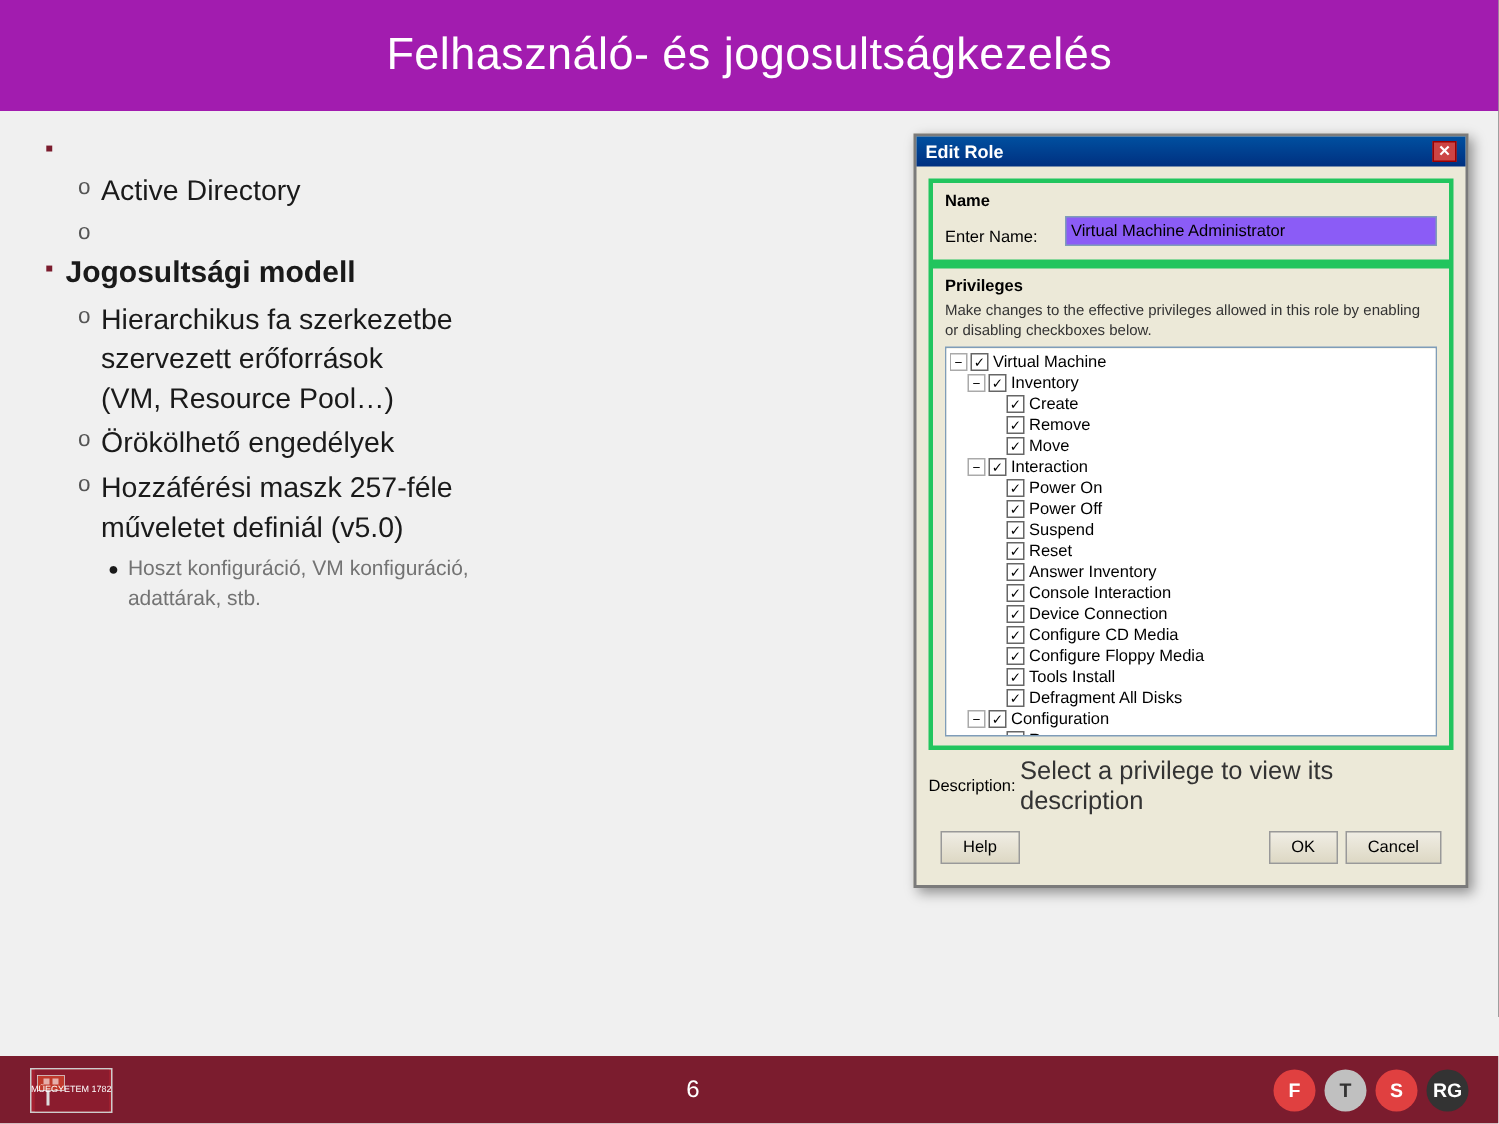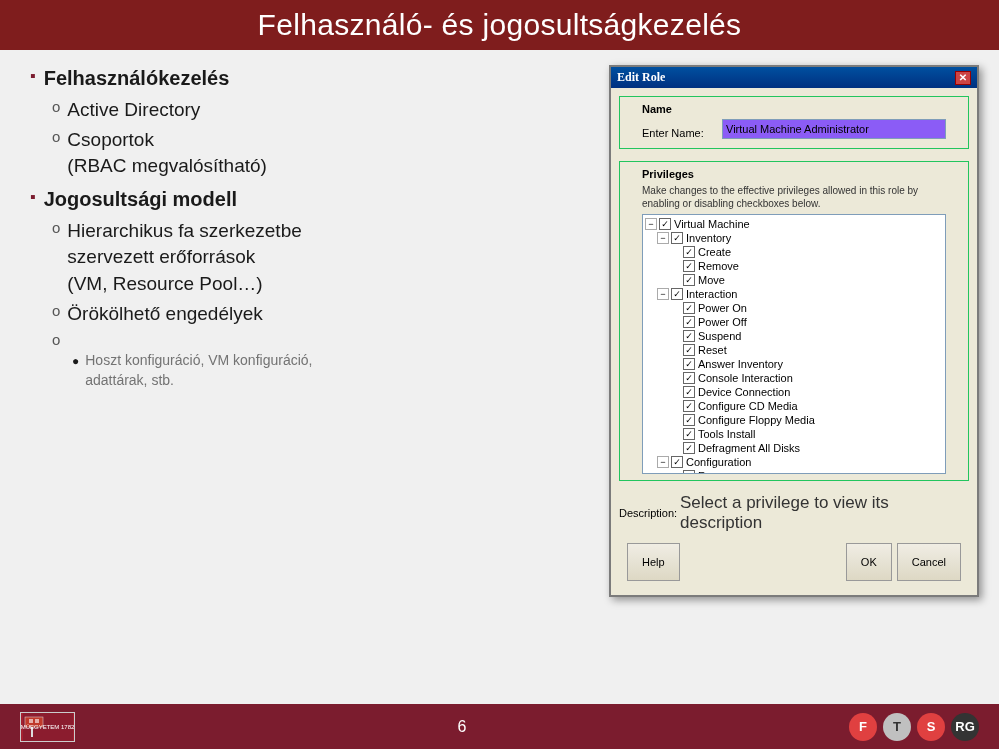--- a/index.html
+++ b/index.html
@@ -11,24 +11,24 @@
       overflow: hidden;
     }
     .slide {
       width: 999px;
       height: 749px;
       background: #f0f0f0;
       display: flex;
       flex-direction: column;
     }
     .slide-header {
-      background: #7f1d1d;
+      background: #a21caf;
       color: white;
       text-align: center;
-      padding: 8px 20px;
+      padding: 20px 20px;
       font-size: 30px;
       font-weight: 300;
       letter-spacing: 0.3px;
     }
     .slide-body {
       display: flex;
       flex: 1;
       padding: 10px 20px 5px 30px;
       gap: 20px;
     }
@@ -113,42 +113,41 @@
     }
     .dialog-titlebar {
       background: linear-gradient(to bottom, #0050a0, #003080);
       color: white;
       padding: 3px 6px;
       display: flex;
       justify-content: space-between;
       align-items: center;
       font-size: 12px;
       font-weight: bold;
-      font-family: Liberation Serif, serif;
     }
     .dialog-close-btn {
       background: #c44;
       color: white;
       border: 1px solid #900;
       width: 16px;
       height: 14px;
       font-size: 10px;
       display: flex;
       align-items: center;
       justify-content: center;
       cursor: pointer;
       font-weight: bold;
     }
     .dialog-body {
       padding: 8px;
     }
     .dialog-group {
-      border: 1px solid #22c55e;
-      padding: 6px 22px;
-      margin-bottom: 12px;
+      border: 3px solid #22c55e;
+      padding: 6px 8px;
+      margin-bottom: 0;
       background: #ece9d8;
     }
     .dialog-group-label {
       font-weight: bold;
       margin-bottom: 4px;
       color: #000;
       font-size: 11px;
     }
     .dialog-row {
       display: flex;
@@ -247,21 +246,21 @@
     }
     .dialog-btn-help {
       margin-right: auto;
     }
     .dialog-btn {
       background: linear-gradient(to bottom, #f0ede4, #ddd8c4);
       border: 1px solid #999;
       padding: 2px 14px;
       font-size: 11px;
       cursor: pointer;
-      height: 38px;
+      height: 22px;
       font-family: 'Tahoma', Arial, sans-serif;
     }
 
     
     .slide-footer {
       background: #7b1c2e;
       height: 45px;
       display: flex;
       align-items: center;
       justify-content: space-between;
@@ -316,48 +315,47 @@
   <div class="slide-header">
     <span>Felhasználó- és jogosultságkezelés</span>
   </div>
 
   <div class="slide-body">
 
     <div class="left-content">
 
       <div class="section-item">
         <span class="bullet-square">▪</span>
-        <span class="section-title">Felhasználókezelés</span>
       </div>
       <div class="sub-list">
         <div class="sub-item">
           <span class="sub-bullet">o</span>
           <span class="sub-text">Active Directory</span>
         </div>
         <div class="sub-item">
           <span class="sub-bullet">o</span>
-          <span class="sub-text">Csoportok<br>(RBAC megvalósítható)</span>
         </div>
       </div>
 
       <div class="section-item">
         <span class="bullet-square">▪</span>
         <span class="section-title">Jogosultsági modell</span>
       </div>
       <div class="sub-list">
         <div class="sub-item">
           <span class="sub-bullet">o</span>
           <span class="sub-text">Hierarchikus fa szerkezetbe<br>szervezett erőforrások<br>(VM, Resource Pool…)</span>
         </div>
         <div class="sub-item">
           <span class="sub-bullet">o</span>
           <span class="sub-text">Örökölhető engedélyek</span>
         </div>
         <div class="sub-item">
           <span class="sub-bullet">o</span>
+          <span class="sub-text">Hozzáférési maszk 257-féle<br>műveletet definiál (v5.0)</span>
         </div>
         <div class="sub-sub-list">
           <div class="sub-sub-item">
             <span class="sub-sub-bullet">●</span>
             <span class="sub-sub-text">Hoszt konfiguráció,  VM konfiguráció,<br>adattárak, stb.</span>
           </div>
         </div>
       </div>
     </div>
 

